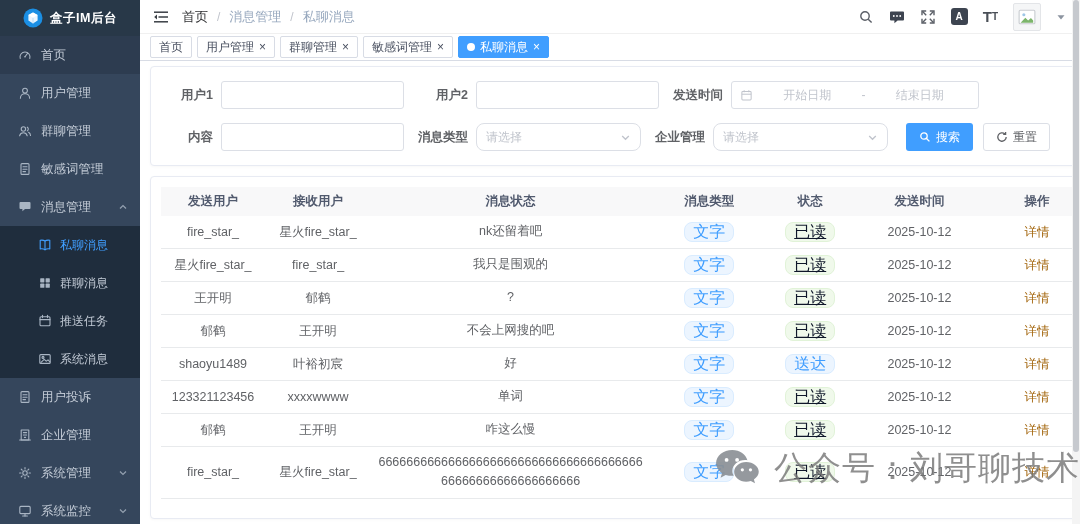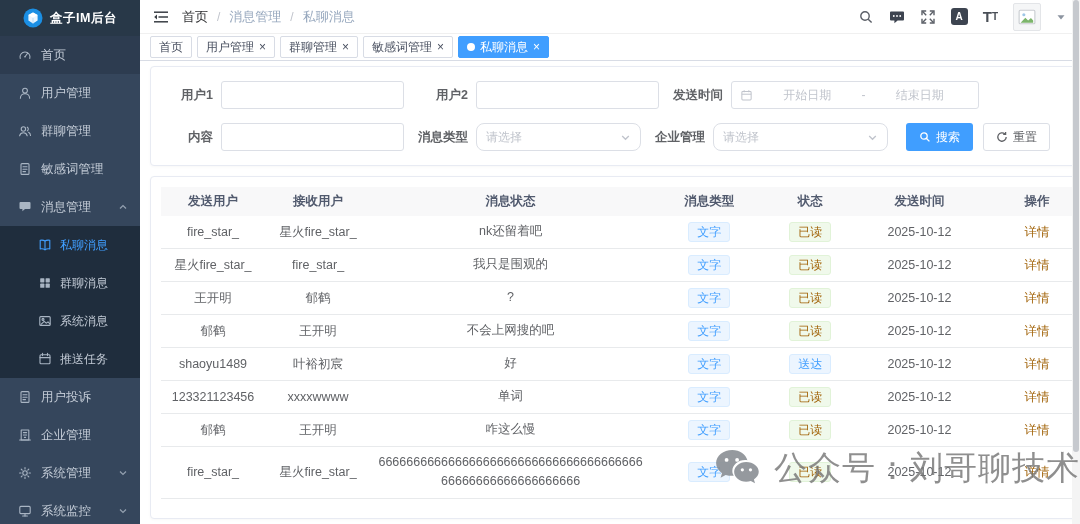--- a/index.html
+++ b/index.html
@@ -72,23 +72,23 @@
        padding:0 12px;cursor:pointer;border:1px solid transparent;font-family:Liberation Mono, monospace;}
   .btn-primary{background:#409eff;color:#fff;margin-left:18px;}
   .btn-plain{background:#fff;border-color:#dcdfe6;color:#606266;margin-left:10px;}
 
   
   .table-card{padding:10px;flex:1;overflow:hidden;position:relative;}
   table{width:100%;border-collapse:collapse;font-size:12.5px;color:#606266;table-layout:fixed;}
   th{background:#f8f8f9;color:#515a6e;font-weight:bold;font-size:12.5px;padding:6px 4px;text-align:center;}
   td{border-bottom:1px solid #e8eaec;padding:6px 6px;text-align:center;overflow:hidden;}
   td.content-cell{word-break:break-all;line-height:1.55;}
-  .badge{display:inline-block;padding:0 8px;border-radius:3px;font-size:12px;line-height:18px;}
+  .badge{display:inline-block;padding:0 8px;border-radius:8px;font-size:16px;line-height:18px;}
   .b-info{background:#ecf5ff;color:#409eff;border:1px solid #d9ecff;}
-  .b-success{background:#f0f9eb;color:#a16207;border:1px solid #e1f3d8;}
+  .b-success{background:#f0f9eb;color:#0f172a;border:1px solid #e1f3d8;text-decoration:underline;}
   .link{color:#a16207;cursor:pointer;}
 
   
   .watermark{position:absolute;left:714px;top:446px;display:flex;align-items:center;gap:10px;z-index:40;
              pointer-events:none;color:rgba(118,118,118,.82);}
   .wm-text{font-size:33px;letter-spacing:1px;white-space:nowrap;}
 
   
   .scrollbar{position:absolute;right:0;top:0;width:8px;height:524px;background:#f4f4f4;}
   .scroll-thumb{position:absolute;left:1px;top:0;width:6px;height:452px;background:#c6c9ce;border-radius:3px;}
@@ -182,37 +182,37 @@
                 <rect x="2.2" y="7.6" width="4.2" height="4.2" rx=".6"></rect>
                 <rect x="7.6" y="7.6" width="4.2" height="4.2" rx=".6"></rect>
               </g>
             </svg>
           </span>
           <span>群聊消息</span>
         </div>
         <div class="menu-item  ">
           <span class="mi-icon">
             <svg viewBox="0 0 14 14" fill="none" stroke="currentColor" stroke-width="1.1" stroke-linecap="round" stroke-linejoin="round">
-              <rect x="1.8" y="2.6" width="10.4" height="8.8" rx="1"></rect>
-              <circle cx="5" cy="5.4" r="1"></circle>
-              <path d="M3 10.4 L6.2 7.4 L8.4 9.2 L10 7.8 L11.9 9.8"></path>
-            </svg>
-          </span>
-          <span>系统消息</span>
-        </div>
-        <div class="menu-item  ">
-          <span class="mi-icon">
-            <svg viewBox="0 0 14 14" fill="none" stroke="currentColor" stroke-width="1.1" stroke-linecap="round" stroke-linejoin="round">
               <rect x="2" y="2.8" width="10" height="9" rx="1"></rect>
               <line x1="4.5" y1="1.4" x2="4.5" y2="3.6"></line>
               <line x1="9.5" y1="1.4" x2="9.5" y2="3.6"></line>
               <line x1="2" y1="5.6" x2="12" y2="5.6"></line>
             </svg>
           </span>
           <span>推送任务</span>
+        </div>
+        <div class="menu-item  ">
+          <span class="mi-icon">
+            <svg viewBox="0 0 14 14" fill="none" stroke="currentColor" stroke-width="1.1" stroke-linecap="round" stroke-linejoin="round">
+              <rect x="1.8" y="2.6" width="10.4" height="8.8" rx="1"></rect>
+              <circle cx="5" cy="5.4" r="1"></circle>
+              <path d="M3 10.4 L6.2 7.4 L8.4 9.2 L10 7.8 L11.9 9.8"></path>
+            </svg>
+          </span>
+          <span>系统消息</span>
         </div>
       </div>
       <div class="menu-item  ">
         <span class="mi-icon">
           <svg viewBox="0 0 14 14" fill="none" stroke="currentColor" stroke-width="1.1" stroke-linecap="round" stroke-linejoin="round">
             <rect x="3" y="1.6" width="8" height="10.8" rx="1"></rect>
             <line x1="5" y1="4.8" x2="9" y2="4.8"></line>
             <line x1="5" y1="7.2" x2="9" y2="7.2"></line>
             <line x1="5" y1="9.6" x2="7.5" y2="9.6"></line>
           </svg>

